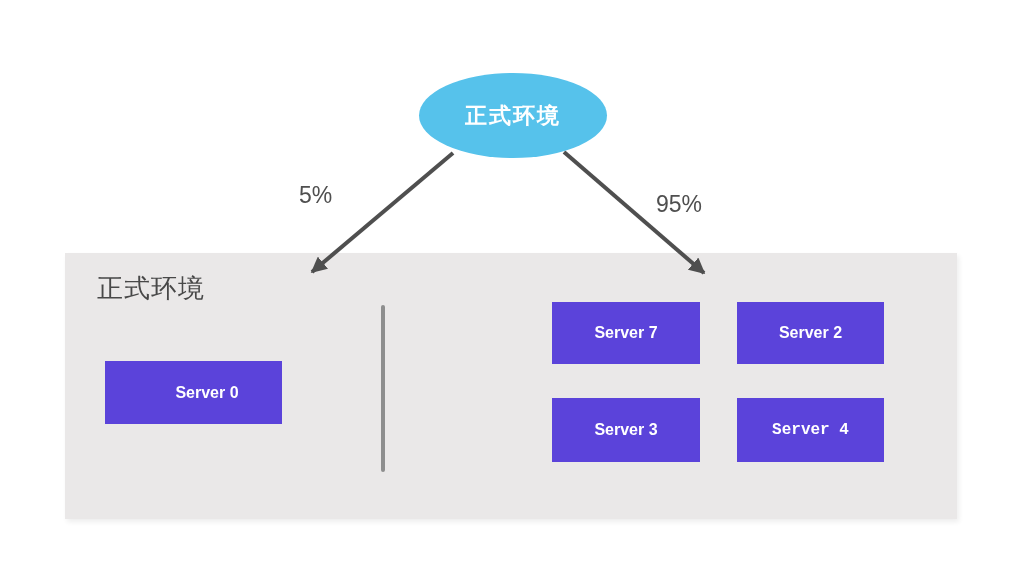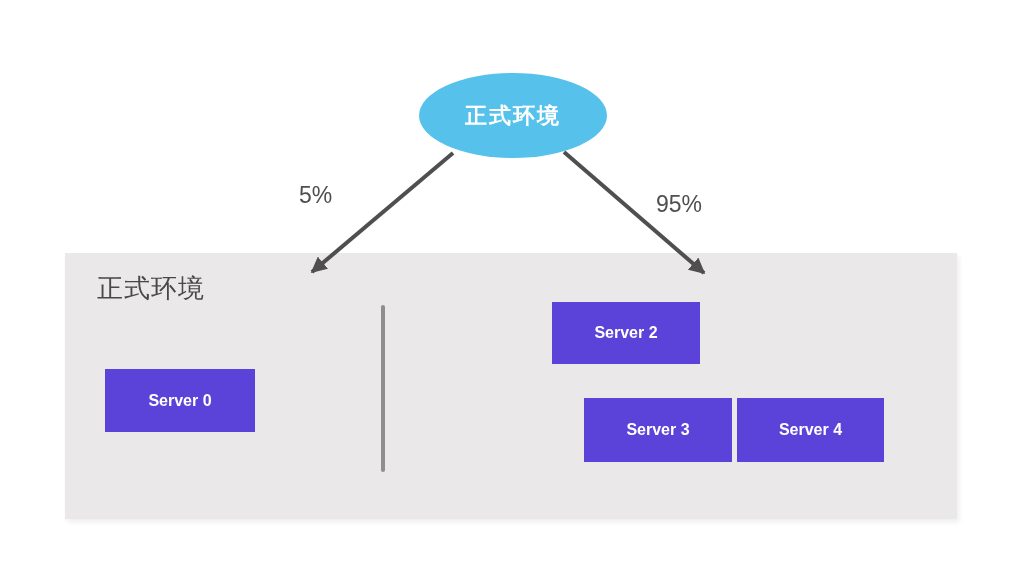--- a/index.html
+++ b/index.html
@@ -52,25 +52,25 @@
     color: var(--container-label-color, #484848);
   }
 
   
   .server {
     position: absolute;
     background: var(--server-fill, #5b43da);
     display: flex; align-items: center; justify-content: center;
     color: #ffffff; font-weight: bold; font-size: 16px;
   }
-  .s0 { left: 40px;  top: 116px; width: 150px; height: 63px; }
+  .s0 { left: 40px;  top: 108px; width: 150px; height: 63px; padding-left: 27px; }
   .s1 { left: 487px; top: 49px;  width: 148px; height: 62px; }
   .s2 { left: 672px; top: 49px;  width: 147px; height: 62px; }
-  .s3 { left: 487px; top: 145px; width: 148px; height: 64px; margin-left: 32px; }
-  .s4 { left: 672px; top: 145px; width: 147px; height: 64px; }
+  .s3 { left: 487px; top: 145px; width: 148px; height: 64px; }
+  .s4 { left: 672px; top: 145px; width: 147px; height: 64px; font-family: Liberation Mono, monospace; }
 
   
   .divider {
     position: absolute; left: 316px; top: 52px;
     width: 4px; height: 167px;
     background: var(--divider-color, #8e8e8e);
     border-radius: 2px;
   }
 </style>
 </head>
@@ -98,20 +98,23 @@
   <div class="env">
     <div class="env-label">正式环境</div>
 
     <div class="server s0">
       <span>Server 0</span>
     </div>
 
     <div class="divider"></div>
 
     <div class="server s1">
+      <span>Server 7</span>
+    </div>
+    <div class="server s2">
       <span>Server 2</span>
     </div>
     <div class="server s3">
       <span>Server 3</span>
     </div>
     <div class="server s4">
       <span>Server 4</span>
     </div>
   </div>
 

